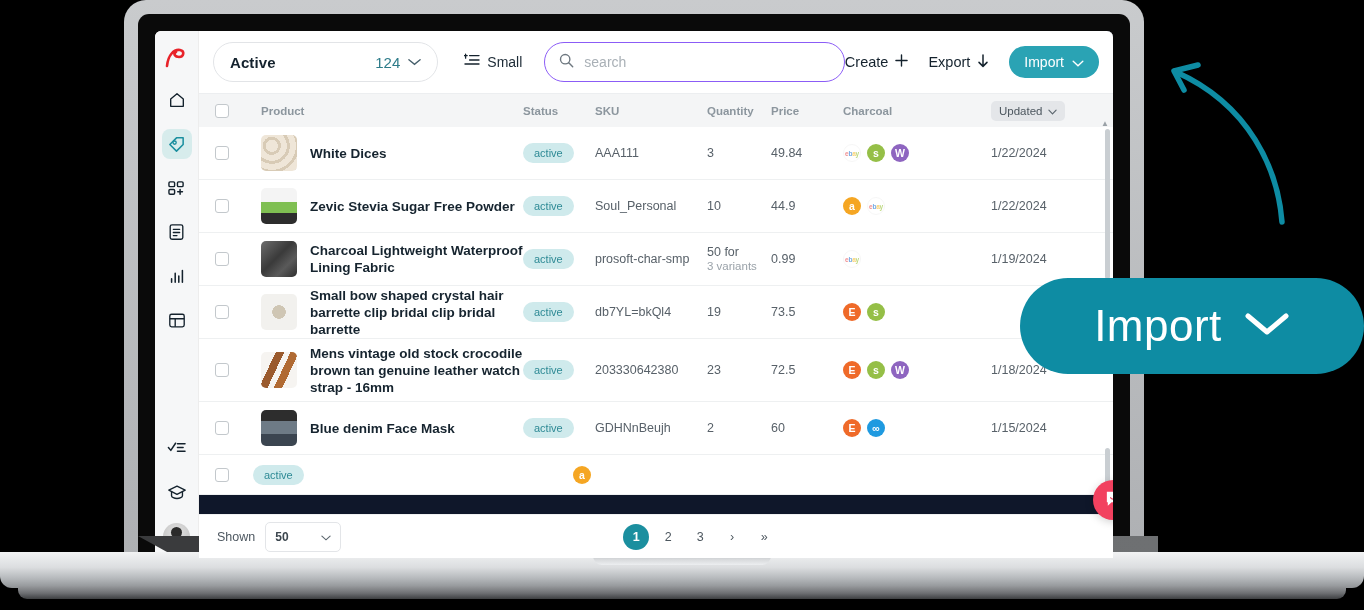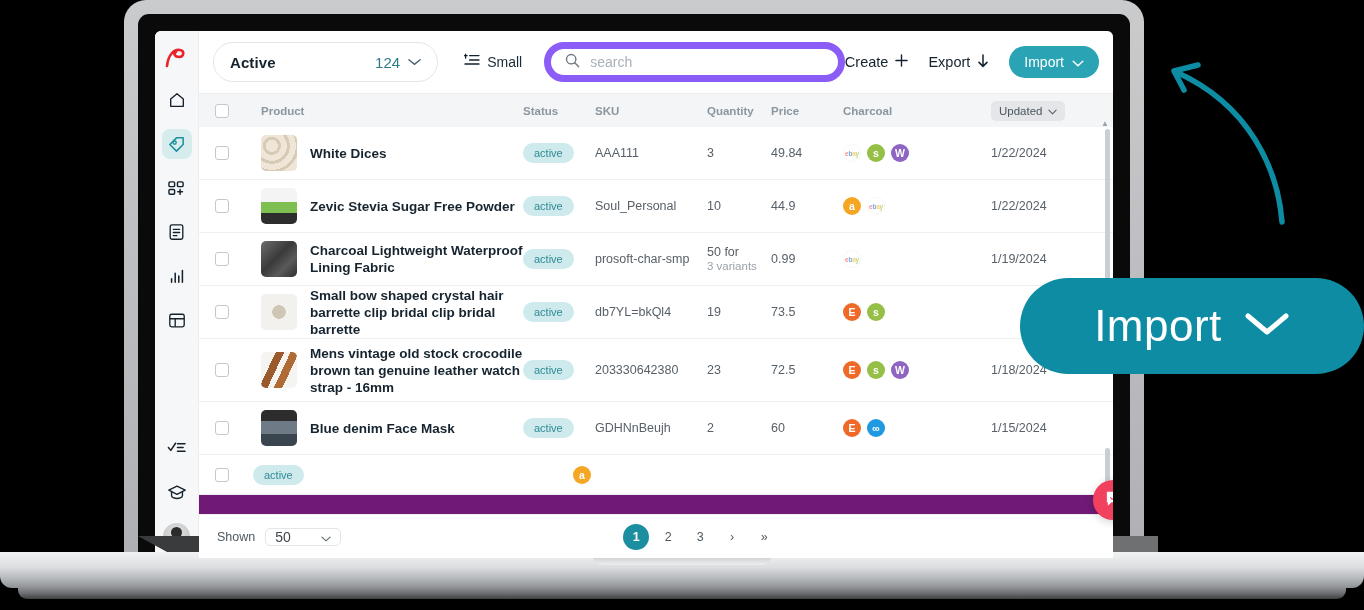--- a/index.html
+++ b/index.html
@@ -74,38 +74,38 @@
   .avatar {
     width:27px;height:27px;border-radius:50%;
     background: radial-gradient(circle at 50% 35%, #e3e3e3, #b9b9b9);
     overflow:hidden; position:relative; margin-top:2px;
   }
   .avatar .head { position:absolute; left:8px; top:4px; width:11px;height:11px; border-radius:50%; background:#2b2b2b;}
   .avatar .body { position:absolute; left:4px; top:15px; width:19px;height:13px; border-radius:9px 9px 0 0; background:#f3f3f3;}
   .avatar .tie  { position:absolute; left:11px; top:17px; width:5px;height:9px; background:#d8342f; clip-path: polygon(50% 0,100% 100%,0 100%);}
 
   
-  .main { flex:1 1 auto; display:flex; flex-direction:column; min-width:0; background:#701a75; position:relative;}
+  .main { flex:1 1 auto; display:flex; flex-direction:column; min-width:0; background:#0f172a; position:relative;}
   .toolbar {
     height:62px; flex:0 0 62px; display:flex; align-items:center;
     padding: 0 14px 0 14px; gap: 0; background:#fff;
   }
   .status-select {
     width:232px;height:40px;border:1px solid #e2e4e7;border-radius:22px;
     display:flex;align-items:center;padding:0 16px;cursor:pointer; background:#fff;
   }
   .status-select .lbl { font-size:15px; font-weight:700; color:#15232e; letter-spacing:.1px;}
   .status-select .cnt { margin-left:auto; font-size:15px; color:#2e7c8a; font-weight:400;}
   .status-select .chev { margin-left:8px; color:#5b6b76; display:flex;}
 
   .filter-btn { display:flex;align-items:center;gap:7px; margin-left:26px; cursor:pointer;}
   .filter-btn .t { font-size:14px;color:#1d2b36;}
 
   .search-box {
-    margin-left:22px; width:310px;height:40px;border:7px solid #8b5cf6;border-radius:21px;
+    margin-left:22px; width:310px;height:40px;border:1px solid #8b5cf6;border-radius:21px;
     display:flex;align-items:center;padding:0 14px;gap:10px;background:#fff;
   }
   .search-box input {
     border:0;outline:0;font-size:14px;color:#404a52;width:100%;
     font-family:"Liberation Sans",sans-serif;background:transparent;
   }
   .search-box input::placeholder { color:#a9b0b6; }
 
   .tb-right { margin-left:auto; display:flex;align-items:center;gap:20px;}
   .tb-action { display:flex;align-items:center;gap:7px;font-size:14.5px;color:#14222d;cursor:pointer;}
@@ -169,23 +169,23 @@
   .scroll-thumb { position:absolute;right:0;width:5px;border-radius:3px;background:#c9ced2; }
   .scroll-arrow { position:absolute; right:1px; top:-10px; font-size:8px; color:#9aa1a7;}
 
   
   .footer {
     height:44px; flex:0 0 44px; background:#fff; display:flex;align-items:center;
     padding:0 18px; border-top:1px solid #f0f1f2; position:relative; z-index:3;
   }
   .shown-lbl { font-size:12.5px;color:#4e5861; margin-right:10px;}
   .shown-select {
-    width:76px;height:18px;border:1px solid #e3e5e8;border-radius:5px;
+    width:76px;height:30px;border:1px solid #e3e5e8;border-radius:5px;
     display:flex;align-items:center;justify-content:space-between;padding:0 9px;
-    font-size:14px;color:#3c464e;cursor:pointer;
+    font-size:12px;color:#3c464e;cursor:pointer;font-weight:bold;
   }
   .pager { margin:0 auto; display:flex;align-items:center;gap:6px; transform:translateX(-18px);}
   .pg {
     min-width:26px;height:26px;border-radius:50%;display:flex;align-items:center;justify-content:center;
     font-size:12.5px;color:#4d575f;cursor:pointer;padding:0 5px;
   }
   .pg.active { background:#1b8f9f;color:#fff;font-weight:700;}
 
   .chat-fab {
     position:absolute; right:-20px; bottom:38px; width:40px;height:40px;border-radius:50%;

